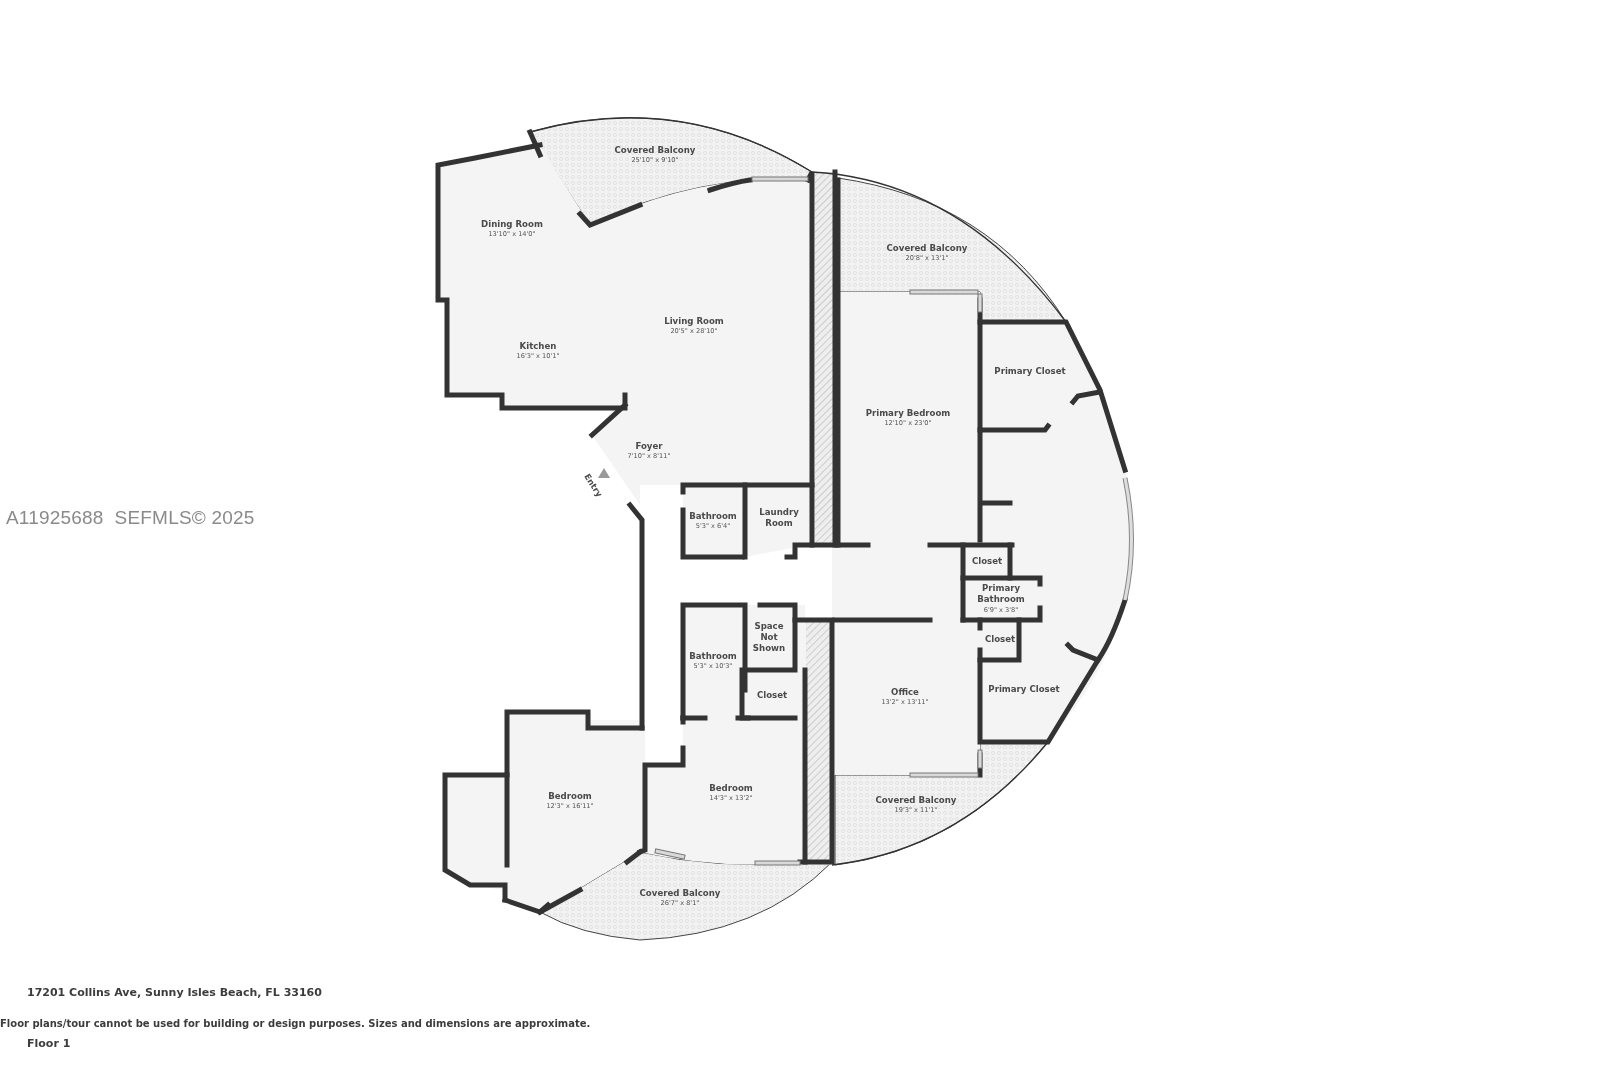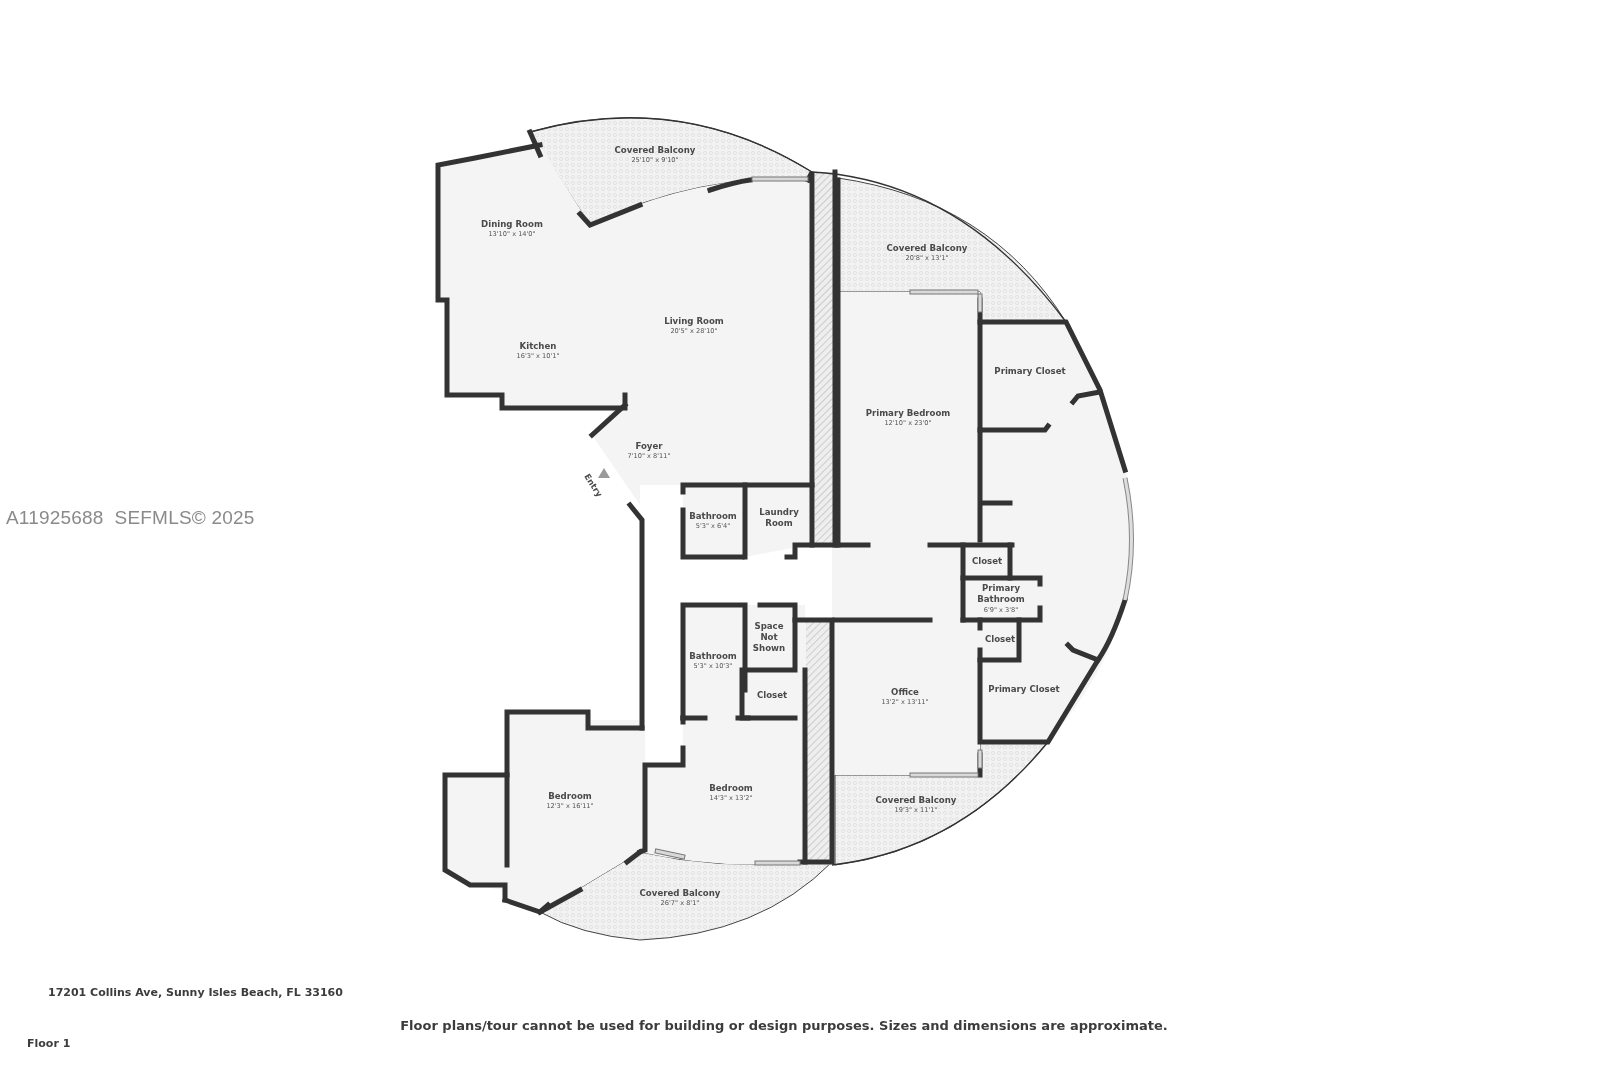--- a/index.html
+++ b/index.html
@@ -7,25 +7,25 @@
          font-family: "DejaVu Sans", "Liberation Sans", sans-serif; }
   #plan { position: absolute; left: 0; top: 0; width: 1600px; height: 1066px; }
   .room-name { font-family: "DejaVu Sans", sans-serif; font-size: 8.6px; font-weight: bold; fill: #4a4a4a; text-anchor: middle; }
   .room-dim  { font-family: "DejaVu Sans", sans-serif; font-size: 6.6px; fill: #555; text-anchor: middle; }
   .wall { fill: none; stroke: #333; stroke-width: 5; stroke-linejoin: miter; stroke-linecap: square; }
   .wall-thin { fill: none; stroke: #333; stroke-width: 1.3; }
   .window { fill: #d9d9d9; stroke: #777; stroke-width: 1; }
   .watermark { position: absolute; left: 6px; top: 507px; font-family: "Liberation Sans", sans-serif;
                font-size: 19px; color: #8a8a8a; letter-spacing: 0.2px; white-space: pre; }
   .address { position: absolute; left: 27px; top: 986px; font-family: "DejaVu Sans", sans-serif;
-             font-size: 11px; font-weight: bold; color: #3c3c3c; margin-left: 21px; }
+             font-size: 11px; font-weight: bold; color: #3c3c3c; }
   .floor { position: absolute; left: 27px; top: 1013px; font-family: "DejaVu Sans", sans-serif;
            font-size: 11px; font-weight: bold; color: #3c3c3c; margin-top: 24px; }
-  .disclaimer { position: absolute; left: 0; width: 1568px; text-align: center; top: 1018px;
-                font-family: "DejaVu Sans", sans-serif; font-size: 13px; font-weight: bold; color: #3c3c3c; }
+  .disclaimer { position: absolute; left: 0; width: 1568px; top: 1018px;
+                font-family: "DejaVu Sans", sans-serif; font-size: 10px; font-weight: bold; color: #3c3c3c; }
   .entry-label { font-family: "DejaVu Sans", sans-serif; font-size: 8.5px; font-weight: bold; fill: #4a4a4a; }
 </style>
 </head>
 <body>
 
 <svg id="plan" viewBox="0 0 1600 1066" xmlns="http://www.w3.org/2000/svg">
   <defs>
     <pattern id="dots" width="6" height="6" patternUnits="userSpaceOnUse">
       <rect width="6" height="6" fill="#f2f2f2"></rect>
       <circle cx="3" cy="3" r="1.6" fill="none" stroke="#d9d9d9" stroke-width="0.6"></circle>

